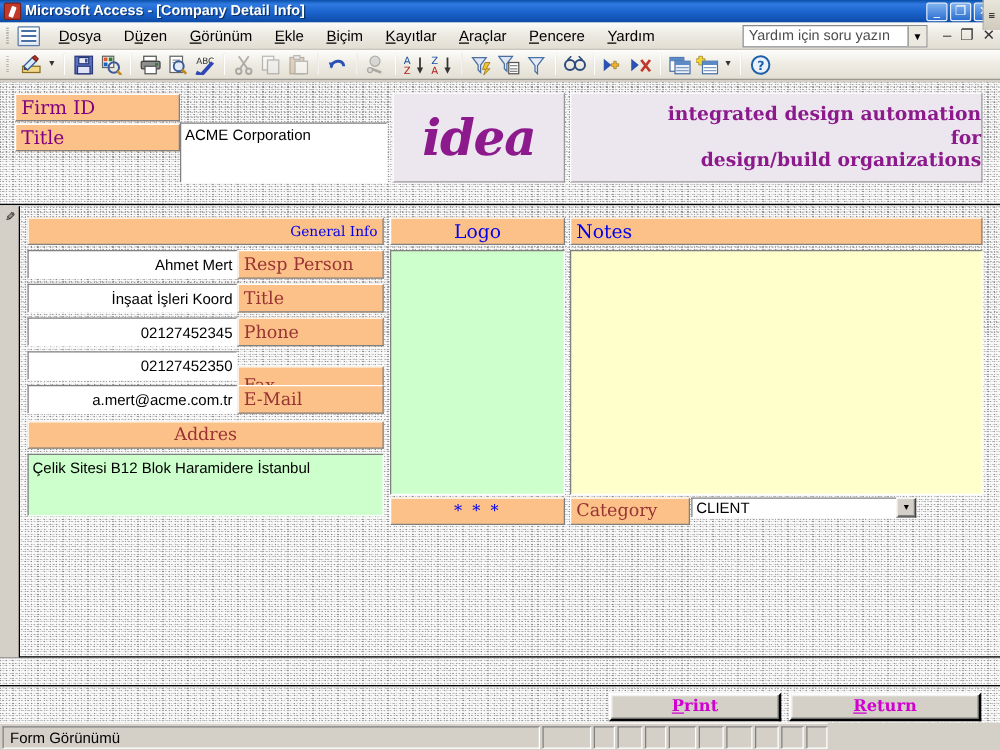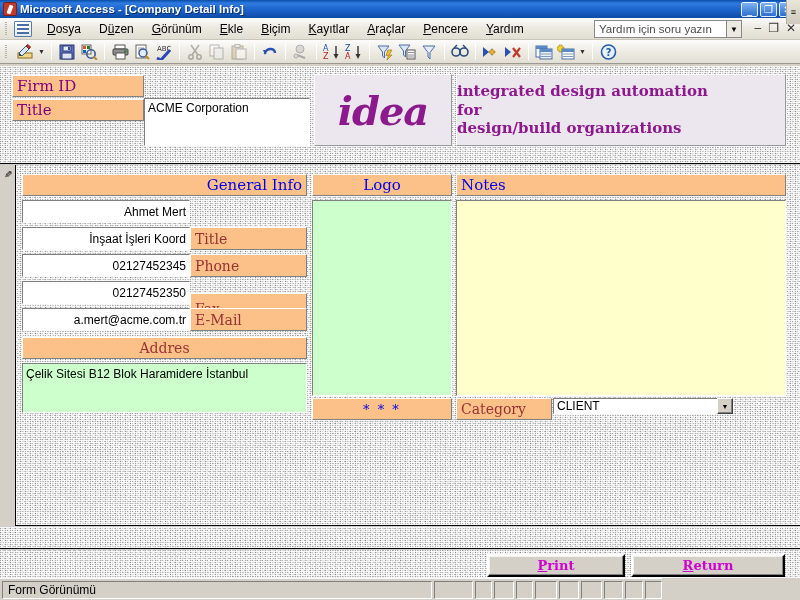--- a/index.html
+++ b/index.html
@@ -199,21 +199,21 @@
   }
   .logoword {
     font-family: "DejaVu Serif", serif;
     font-style: italic; font-weight: bold;
     font-size: 40px; color: #8d1a8d; letter-spacing: -1px;
   }
   .bannerbox {
     position: absolute; background: #ece6ee;
     border: 1px solid #ffffff;
     border-right-color: #9a9a9a; border-bottom-color: #9a9a9a;
-    display:flex; flex-direction: column; align-items:flex-start; justify-content:center;
+    display:flex; flex-direction: column; align-items:flex-end; justify-content:center;
     color: #8d1a8d; font-weight: bold; font-size: 15px;
     font-family: "DejaVu Serif", serif;
     line-height: 1.25;
   }
 
   
   .pbtn {
     position: absolute;
     background: #d4d0c8;
     border: 2px outset #ffffff;
@@ -492,28 +492,29 @@
       <div class="bannerbox" style="left:456px; top:8px; width:330px; height:72px;">
         <div>integrated design automation</div>
         <div>for</div>
         <div>design/build organizations</div>
       </div>
     </div>
 
     <div class="detailband noise">
 
       <div class="orange blue titlefont" style="position:absolute; left:22px; top:9px; width:285px; height:22px;
-                  justify-content:flex-end; font-size:15px;text-align:center;">General Info</div>
+                  justify-content:flex-end; font-size:11px;text-align:center;">General Info</div>
 
       <div class="orange blue titlefont" style="position:absolute; left:312px; top:9px; width:140px; height:22px;
                   justify-content:center; font-size:15px;">Logo</div>
 
       <div class="orange blue titlefont" style="position:absolute; left:456px; top:9px; width:330px; height:22px; font-size:15px;">Notes</div>
 
       <div class="sunken" style="position:absolute; left:22px; top:35px; width:168px; height:23px; justify-content:flex-end;">Ahmet Mert</div>
+      <div class="orange maroon titlefont" style="position:absolute; left:190px; top:35px; width:117px; height:23px; font-size:14px;">Resp Person</div>
 
       <div class="sunken" style="position:absolute; left:22px; top:62px; width:168px; height:23px; justify-content:flex-end;">İnşaat İşleri Koord</div>
       <div class="orange maroon titlefont" style="position:absolute; left:190px; top:62px; width:117px; height:23px; font-size:14px;">Title</div>
 
       <div class="sunken" style="position:absolute; left:22px; top:89px; width:168px; height:23px; justify-content:flex-end;">02127452345</div>
       <div class="orange maroon titlefont" style="position:absolute; left:190px; top:89px; width:117px; height:23px; font-size:14px;">Phone</div>
 
       <div class="sunken" style="position:absolute; left:22px; top:116px; width:168px; height:23px; justify-content:flex-end;">02127452350</div>
       <div class="orange maroon titlefont" style="position:absolute; left:190px; top:128px; width:117px; height:31px; font-size:14px;">Fax</div>
 

